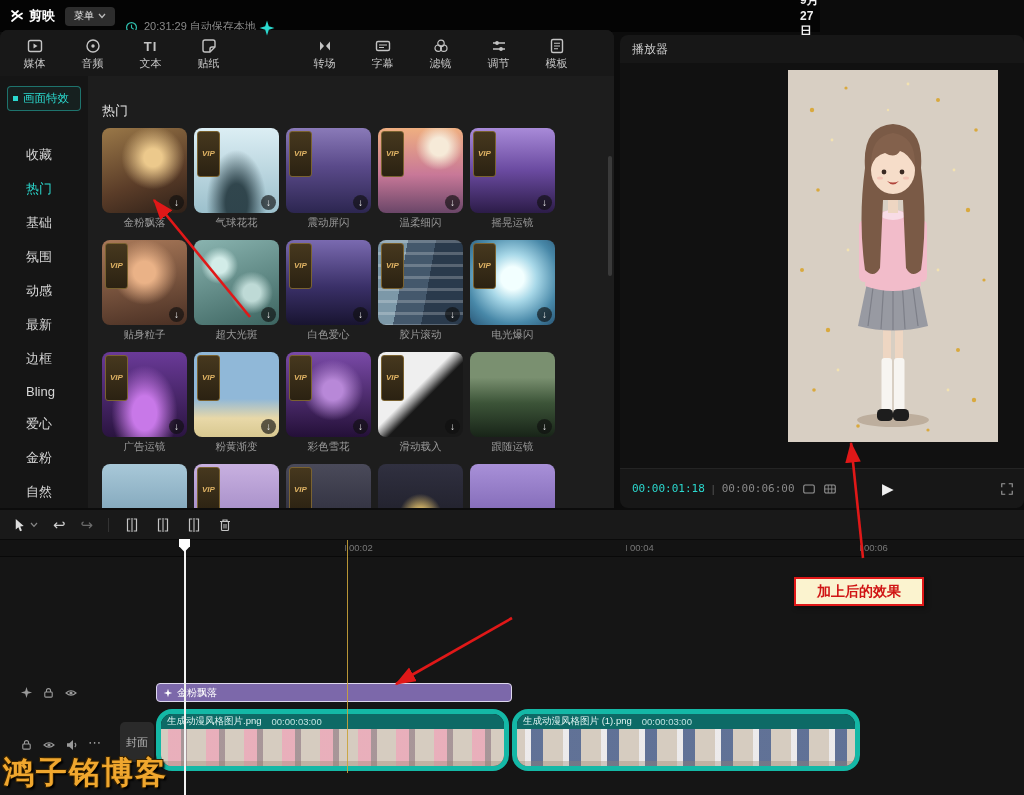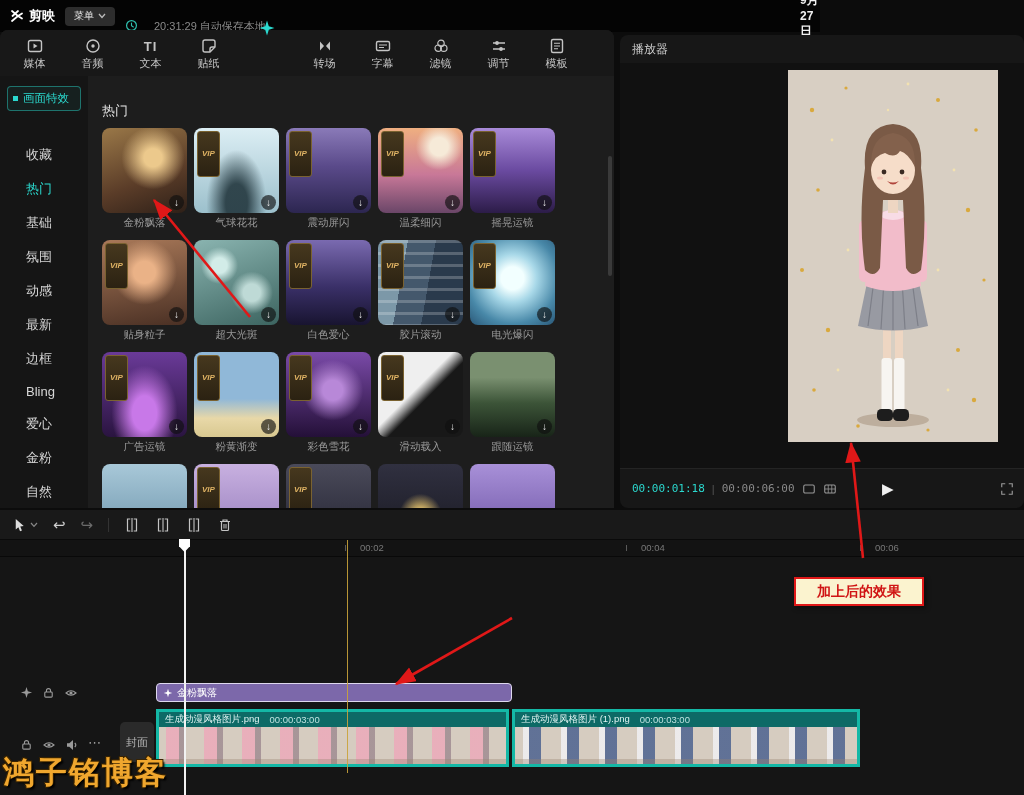--- a/index.html
+++ b/index.html
@@ -6,21 +6,21 @@
   .app{position:relative;width:1024px;height:795px;background:#0c0c0c;overflow:hidden;
        font-family:"Liberation Sans","DejaVu Sans",sans-serif;color:#ccc;-webkit-font-smoothing:antialiased;}
   svg{display:block}
 
   
   .topbar{position:absolute;top:0;left:0;width:820px;height:28px;background:#040404;
           display:flex;align-items:center;gap:10px;padding:16px 10px;box-sizing:border-box;}
   .logo{display:flex;align-items:center;gap:5px;color:#fff;font-weight:bold;font-size:13px;}
   .menu-btn{background:#2d2d2d;border-radius:4px;height:19px;padding:0 9px;display:flex;align-items:center;gap:4px;
             font-size:10px;color:#e8e8e8;cursor:pointer;}
-  .autosave{display:flex;align-items:flex-start;gap:16px;color:#8a8a8a;font-size:11px;margin-top:20px;}
+  .autosave{display:flex;align-items:flex-end;gap:6px;color:#8a8a8a;font-size:11px;margin-top:20px;}
   .topbar-date{position:absolute;left:800px;color:#f0f0f0;font-size:12px;font-weight:bold;}
 
   
   .left-region{position:absolute;top:30px;left:0;width:614px;height:478px;background:#1a1a1a;border-radius:8px 8px 0 0;}
   .tabbar{height:46px;display:flex;align-items:center;padding:0 6px;gap:1px;background:#181818;border-radius:8px 8px 0 0;}
   .tab{width:57px;height:42px;display:flex;flex-direction:column;align-items:center;justify-content:center;gap:3px;
        color:#c4c4c4;cursor:pointer;border-radius:6px;}
   .tab .tlabel{font-size:11px;line-height:1;}
   .tab.active{color:#2bd9cf;gap:40px;}
   .ticon{height:18px;display:flex;align-items:center;justify-content:center;}
@@ -89,33 +89,33 @@
 
   
   .timeline{position:absolute;top:510px;left:0;width:1024px;height:285px;background:#151515;}
   .tl-toolbar{height:30px;background:#191919;border-bottom:1px solid #0a0a0a;display:flex;align-items:center;
               gap:15px;padding:0 12px;box-sizing:border-box;}
   .tool{display:flex;align-items:center;gap:3px;cursor:pointer;color:#cfcfcf;}
   .tool.dim{opacity:.45;}
   .tool-glyph{font-size:15px;line-height:1;}
   .tl-divider{width:1px;height:14px;background:#333;}
   .ruler{position:absolute;top:30px;left:0;right:0;height:16px;background:#131313;border-bottom:1px solid #090909;}
-  .ruler-label{position:absolute;top:2px;display:flex;align-items:center;gap:14px;color:#787878;font-size:9.5px;}
+  .ruler-label{position:absolute;top:2px;display:flex;align-items:center;gap:3px;color:#787878;font-size:9.5px;}
   .ruler-tick{width:1px;height:6px;background:#5a5a5a;}
   .playhead-line{position:absolute;left:184px;top:30px;width:1.5px;height:255px;background:#f2f2f2;z-index:6;}
   .playhead-handle{position:absolute;left:179px;top:29px;width:11px;height:13px;background:#fff;z-index:7;
                    clip-path:polygon(0 0,100% 0,100% 55%,50% 100%,0 55%);}
   .marker-line{position:absolute;left:347px;top:30px;width:1px;height:233px;background:#caa33a;opacity:.9;z-index:5;}
 
   .track-icons{position:absolute;display:flex;gap:9px;color:#9a9a9a;}
   .effect-bar{position:absolute;left:156px;top:173px;width:356px;height:19px;background:#7c68aa;border:1px solid #ded8ee;
               border-radius:4px;box-sizing:border-box;display:flex;align-items:center;gap:4px;padding:0 6px;
               color:#fff;font-size:10px;cursor:pointer;z-index:2;}
   .clips-row{position:absolute;left:156px;top:199px;display:flex;gap:3px;z-index:1;}
-  .clip{border-radius:0;overflow:hidden;cursor:pointer;border:3px solid #14b8a6;box-sizing:border-box;}
+  .clip{border-radius:16px;overflow:hidden;cursor:pointer;border:5px solid #14b8a6;box-sizing:border-box;}
   .clip-head{height:15px;background:#0d6a66;display:flex;align-items:center;gap:10px;padding:0 6px;
              color:#dff3f1;font-size:9.5px;white-space:nowrap;overflow:hidden;}
   .clip-dur{color:#bfe3e0;}
   .clip-thumbs{height:37px;}
   .clip-thumbs-1{background:#d6ccc0;background-image:linear-gradient(0deg,rgba(150,130,110,.35) 0 5px,rgba(0,0,0,0) 5px),
       repeating-linear-gradient(90deg,rgba(0,0,0,0) 0 7px,rgba(236,170,186,.85) 7px 20px,rgba(130,105,120,.55) 20px 26px,rgba(0,0,0,0) 26px 38px);}
   .clip-thumbs-2{background:#d6ccc0;background-image:linear-gradient(0deg,rgba(150,130,110,.35) 0 5px,rgba(0,0,0,0) 5px),
       repeating-linear-gradient(90deg,rgba(0,0,0,0) 0 8px,rgba(242,242,246,.8) 8px 14px,rgba(84,104,146,.9) 14px 26px,rgba(0,0,0,0) 26px 38px);}
   .cover-btn{position:absolute;left:120px;top:212px;width:34px;height:40px;background:#2a2a2a;border-radius:5px;
              display:flex;align-items:center;justify-content:center;color:#b8b8b8;font-size:11px;cursor:pointer;}

